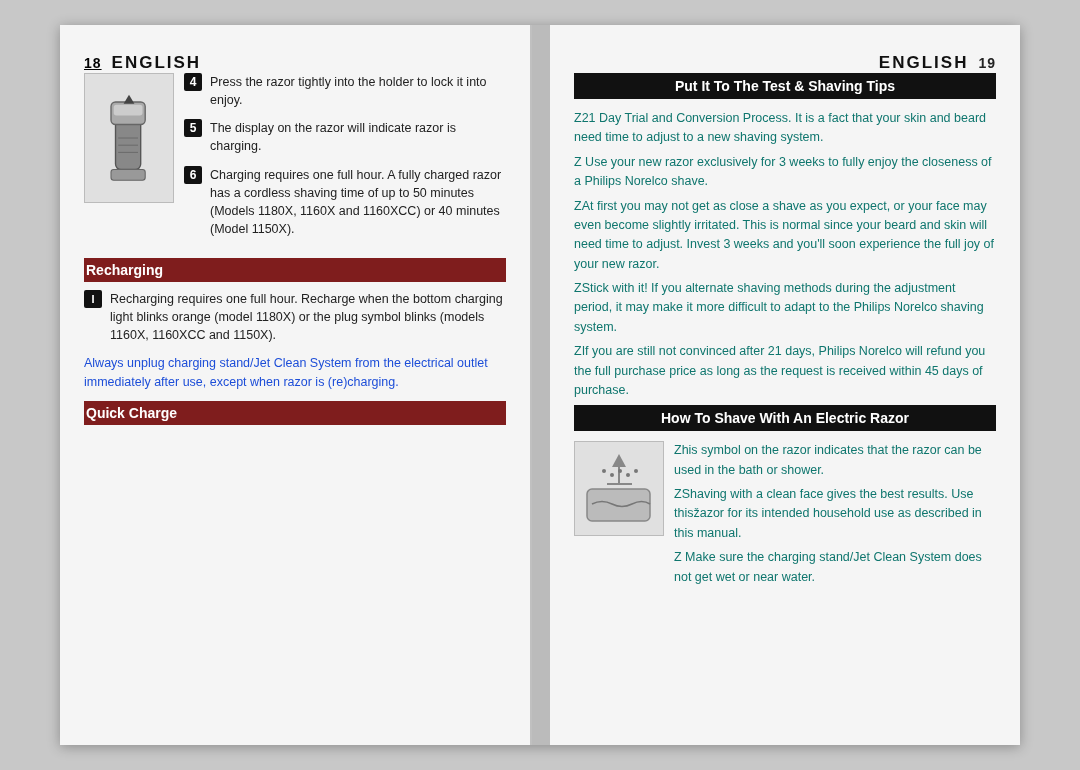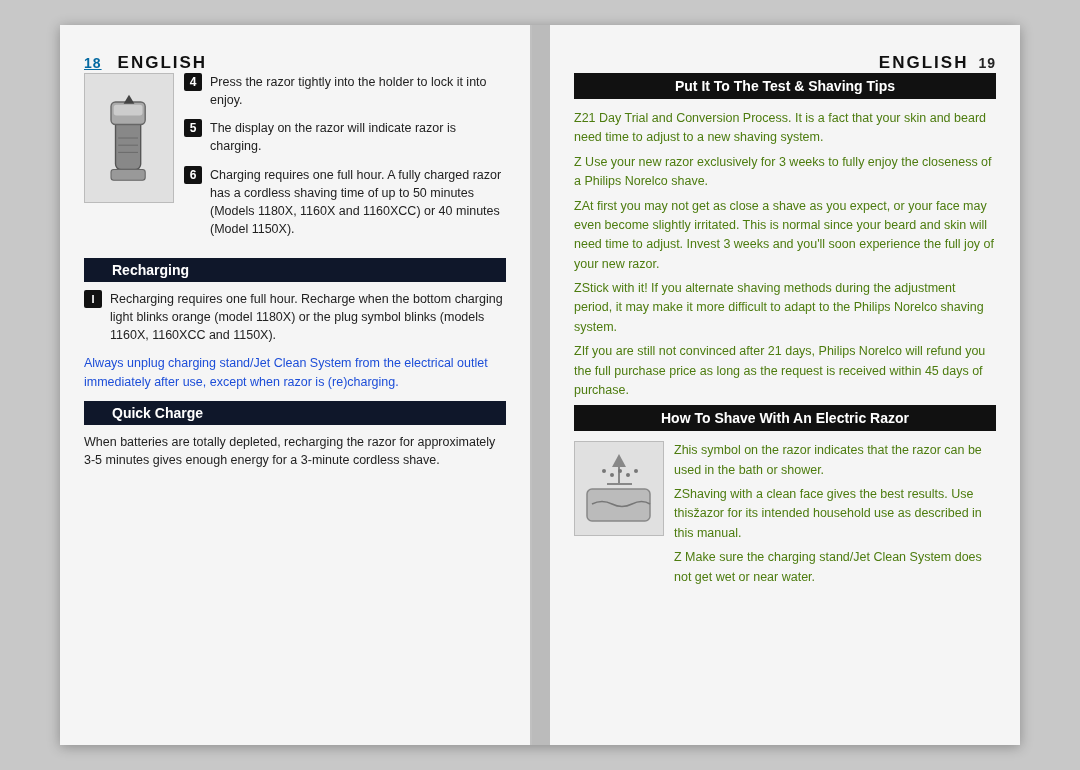--- a/index.html
+++ b/index.html
@@ -26,22 +26,22 @@
       padding: 28px 24px 24px 24px;
       position: relative;
       overflow: hidden;
     }
     .page-left {
       border-right: 2px solid #c0c0c0;
     }
     .page-num-left {
       font-size: 13px;
       font-weight: bold;
-      margin-right: 16px;
-      color: #0369a1;
+      margin-right: 10px;
+      color: #000000;
       text-decoration: underline;
     }
     .page-num-right {
       font-size: 13px;
       font-weight: bold;
       margin-left: 10px;
       color: #222;
     }
     .page-title-text {
       font-size: 17px;
@@ -105,25 +105,25 @@
       justify-content: center;
       font-size: 12px;
       flex-shrink: 0;
     }
     .step-text {
       font-size: 12.5px;
       line-height: 1.45;
       color: #222;
     }
     .section-header {
-      background: #0f172a;
+      background: #7f1d1d;
       color: #fff;
       font-weight: bold;
       font-size: 14px;
-      padding: 4px 28px;
+      padding: 4px 2px;
       margin-bottom: 8px;
       margin-top: 10px;
     }
     .section-body {
       font-size: 12.5px;
       line-height: 1.5;
       color: #222;
       margin-bottom: 8px;
     }
     .always-unplug {
@@ -138,21 +138,21 @@
       color: #fff;
       font-weight: bold;
       font-size: 14px;
       padding: 5px 16px;
       margin-bottom: 10px;
       text-align: center;
     }
     .right-body {
       font-size: 12.5px;
       line-height: 1.55;
-      color: #4d7c0f;
+      color: #0f766e;
     }
     .right-body p {
       margin-bottom: 5px;
     }
     .shower-image-box {
       width: 90px;
       min-width: 90px;
       height: 95px;
       background: #e0e0e0;
       border: 1px solid #bbb;
@@ -222,21 +222,20 @@
     </div>
 
     <div class="section-header">Recharging</div>
     <div class="step-item">
       <div class="step-num" style="background:#111; color:#fff; font-size:11px; font-weight:bold;">I</div>
       <div class="step-text">Recharging requires one full hour. Recharge when the bottom charging light blinks orange (model 1180X) or the plug symbol blinks (models 1160X, 1160XCC and 1150X).</div>
     </div>
     <div class="always-unplug">Always unplug charging stand/Jet Clean System from the electrical outlet immediately after use, except when razor is (re)charging.</div>
 
     <div class="section-header">Quick Charge</div>
-    <div class="section-body">When batteries are totally depleted, recharging the razor for approximately 3-5 minutes gives enough energy for a 3-minute cordless shave.</div>
   </div>
 
   <div class="center-divider"></div>
 
   <div class="page">
 
     <div class="header-line header-line-right">
       <span class="page-title-text">ENGLISH</span>
       <span class="page-num-right page-num-header">19</span>
     </div>

